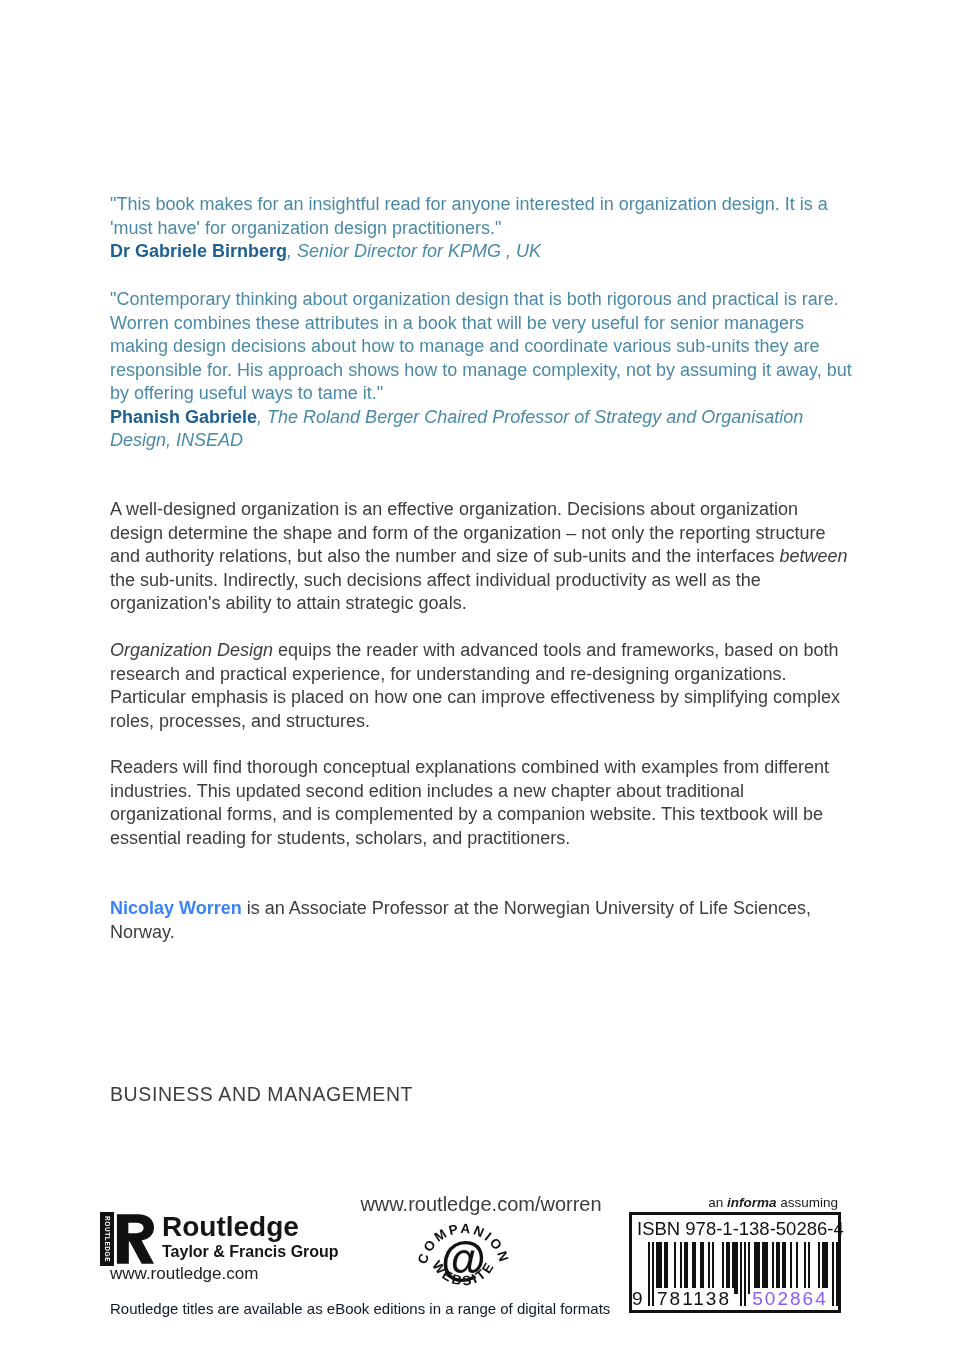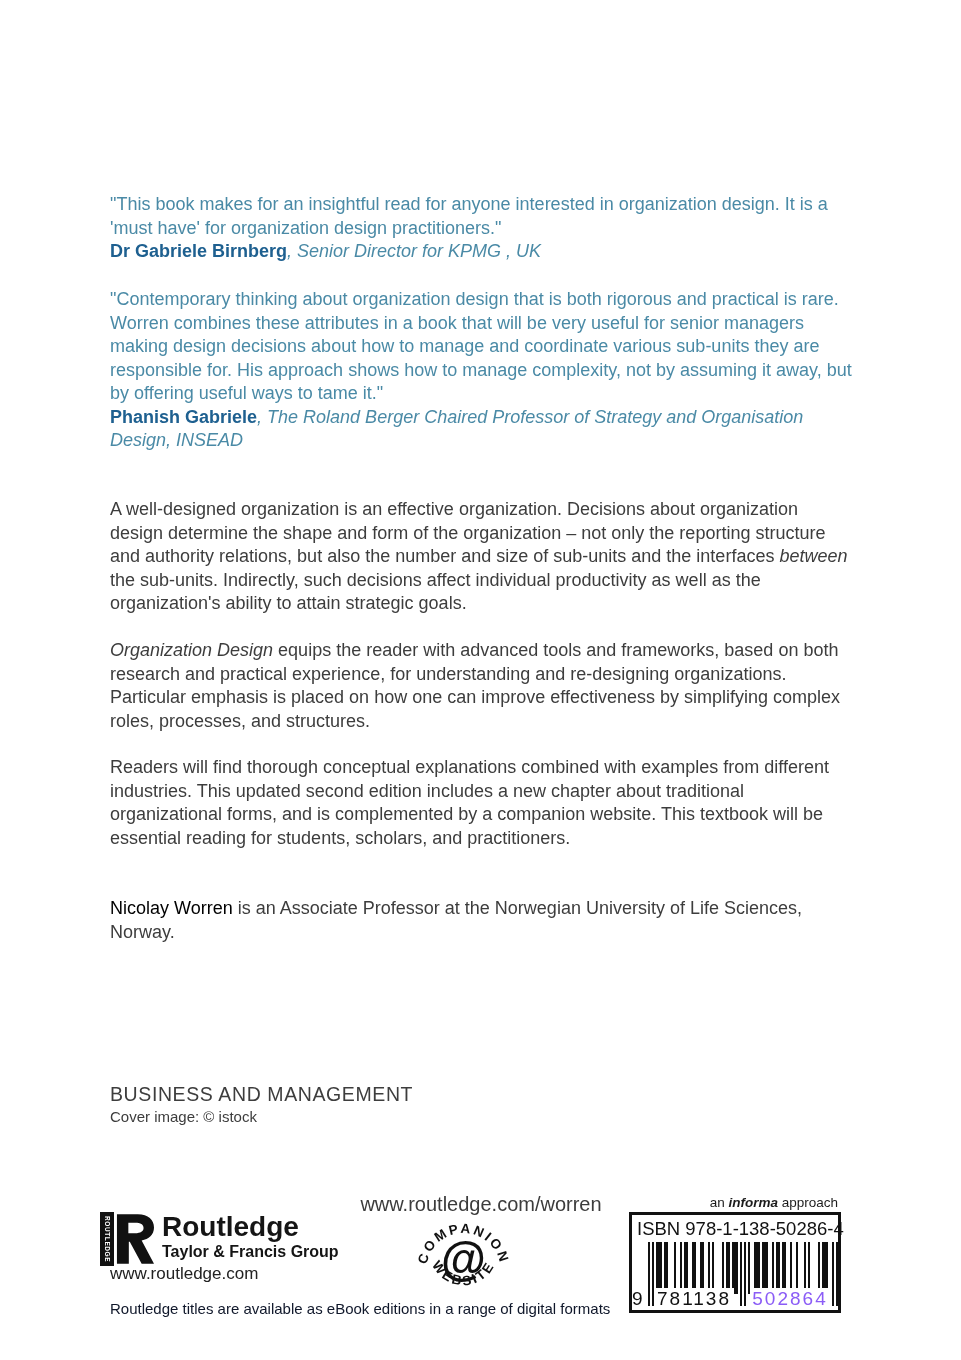--- a/index.html
+++ b/index.html
@@ -8,21 +8,21 @@
     background:#ffffff; overflow:hidden;
     font-family:"Liberation Sans", sans-serif;
   }
   .block { position:absolute; left:110px; width:742px; font-size:18px; line-height:23.5px; }
   .quote { color:#4a8aa6; }
   .quote .attr-name { color:#1e6090; font-weight:bold; font-style:normal; }
   .quote .attr-role { color:#4a8aa6; font-style:italic; }
   .body-text { color:#3d3d3d; }
   .body-text em { }
   .bio { color:#3d3d3d; }
-  .bio .bio-name { font-weight:normal; color:#000000; }
+  .bio .bio-name { font-weight:bold; color:#3b82f6; }
   .category { color:#3d3d3d; font-size:19.5px; letter-spacing:0.6px; }
   .cover-credit { color:#3d3d3d; font-size:15px; }
 
   
   .book-url { position:absolute; left:110px; width:742px; top:1193px; text-align:center;
               font-size:20px; color:#3c3c3c; }
   .publisher { position:absolute; left:100px; top:1212px; }
   .logo-row { display:flex; align-items:flex-start; }
   .mark { display:flex; height:54px; }
   .strip { width:14px; height:54px; background:#111; display:flex; align-items:center; justify-content:center; }
@@ -72,21 +72,20 @@
 
   <div class="block body-text" style="top:498px"><span>A well-designed organization is an effective organization. Decisions about organization design determine the shape and form of the organization – not only the reporting structure and authority relations, but also the number and size of sub-units and the interfaces </span><em>between</em><span> the sub-units. Indirectly, such decisions affect individual productivity as well as the organization's ability to attain strategic goals.</span></div>
 
   <div class="block body-text" style="top:639px"><em>Organization Design</em><span> equips the reader with advanced tools and frameworks, based on both research and practical experience, for understanding and re-designing organizations. Particular emphasis is placed on how one can improve effectiveness by simplifying complex roles, processes, and structures.</span></div>
 
   <div class="block body-text" style="top:756px"><span>Readers will find thorough conceptual explanations combined with examples from different industries. This updated second edition includes a new chapter about traditional organizational forms, and is complemented by a companion website. This textbook will be essential reading for students, scholars, and practitioners.</span></div>
 
   <div class="block bio" style="top:897px"><span class="bio-name">Nicolay Worren</span><span> is an Associate Professor at the Norwegian University of Life Sciences, Norway.</span></div>
 
   <div class="block category" style="top:1083px">BUSINESS AND MANAGEMENT</div>
-  <div class="block cover-credit" style="top:1105px">Cover image: © istock</div>
 
   <div class="book-url">www.routledge.com/worren</div>
 
   <div class="publisher">
     <div class="logo-row">
       <div class="mark">
         <div class="strip">
             <span>ROUTLEDGE</span>
           </div>
         <svg width="38" height="54" viewBox="0 0 40 54">
@@ -104,21 +103,21 @@
   <svg class="stamp" viewBox="0 0 95 95">
     <defs>
       <path id="arcTop" d="M 11,51 A 37,37 0 0 1 84,51"></path>
       <path id="arcBot" d="M 14,44 A 34,34 0 0 0 81,44"></path>
     </defs>
     <text><textPath href="#arcTop" startOffset="50%" text-anchor="middle">COMPANION</textPath></text>
     <text><textPath href="#arcBot" startOffset="50%" text-anchor="middle">WEBSITE</textPath></text>
     <text class="at" x="47.5" y="62" text-anchor="middle">@</text>
   </svg>
 
-  <div class="informa"><span>an </span><b>informa</b><span> approach</span></div>
+  <div class="informa"><span>an </span><b>informa</b><span> assuming</span></div>
 
   <div class="isbn-box">
     <div class="isbn-label">ISBN 978-1-138-50286-4</div>
     <div class="barcode-wrap">
       <div class="bars">
           <div class="bar tall" style="left: 0px;"></div>
           <div class="bar tall" style="left: 4px;"></div>
           <div class="bar" style="left: 8px;"></div>
           <div class="bar" style="left: 10px;"></div>
           <div class="bar" style="left: 12px;"></div>

